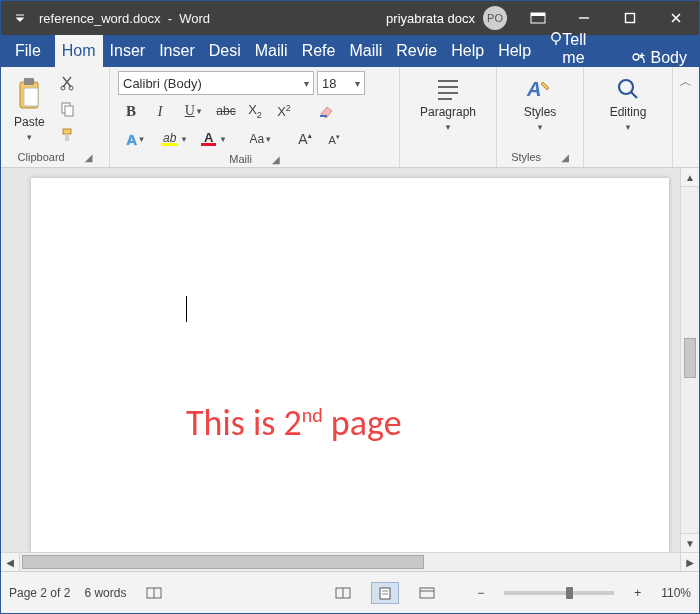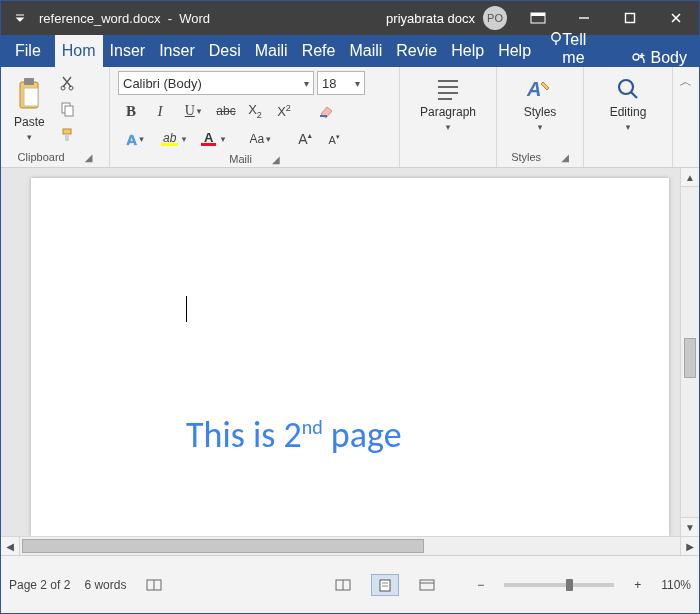--- a/index.html
+++ b/index.html
@@ -28,32 +28,32 @@
 .caret{font-size:9px;color:#555}
 .smbtn{width:24px;height:22px;display:flex;align-items:center;justify-content:center;border:1px solid transparent;cursor:pointer;color:#444}
 .fontcol{flex-direction:column;gap:4px}
 .fontrow{display:flex;align-items:center;gap:3px}
 .combo{height:22px;background:#fff;border:1px solid #b5b5b5;display:flex;align-items:center;padding:0 4px;font-size:13px;color:#333}
 .combo .dd{margin-left:4px;color:#555;font-size:10px}
 .collapse{width:26px;display:flex;align-items:flex-start;justify-content:center;padding-top:6px;color:#555;cursor:pointer;border-left:1px solid #d8d8d8}
 .docarea{flex:1;position:relative;background:#e6e6e6;overflow:hidden}
 .page{position:absolute;left:30px;top:10px;right:30px;bottom:0;background:#fff;box-shadow:0 0 4px rgba(0,0,0,.25)}
 .cursor{position:absolute;left:155px;top:118px;width:1px;height:26px;background:#000}
-.pagetext{position:absolute;left:155px;top:235px;font-size:36px;color:#3b82f6;font-family:Calibri,Arial,sans-serif}
+.pagetext{position:absolute;left:155px;top:223px;font-size:36px;color:#ef4444;font-family:Calibri,Arial,sans-serif}
 .pagetext sup{font-size:20px;vertical-align:super}
 .vscroll{position:absolute;right:0;top:0;bottom:0;width:18px;background:#efefef;border-left:1px solid #d6d6d6}
 .vscroll .up,.vscroll .dn{height:18px;display:flex;align-items:center;justify-content:center;color:#555;font-size:10px;background:#f3f3f3;border-bottom:1px solid #d6d6d6}
 .vscroll .dn{position:absolute;bottom:0;left:0;right:0;border-top:1px solid #d6d6d6;border-bottom:none}
 .vthumb{position:absolute;left:3px;right:3px;top:170px;height:38px;background:#c8c8c8;border:1px solid #a8a8a8}
 .hscroll{height:18px;background:#efefef;border-top:1px solid #d6d6d6;display:flex;align-items:center}
 .hscroll .lbtn,.hscroll .rbtn{width:18px;height:18px;display:flex;align-items:center;justify-content:center;color:#555;font-size:10px;background:#f3f3f3;border-right:1px solid #d6d6d6}
 .hscroll .rbtn{border-left:1px solid #d6d6d6;border-right:none;margin-left:auto}
 .hscroll .track{flex:1;position:relative;height:100%}
 .hthumb{position:absolute;left:2px;top:2px;bottom:2px;width:400px;background:#c8c8c8;border:1px solid #a8a8a8}
-.status{height:25px;background:#f3f3f3;border-top:1px solid #d0d0d0;display:flex;align-items:center;font-size:12px;color:#444;padding:16px 8px;gap:14px}
+.status{height:25px;background:#f3f3f3;border-top:1px solid #d0d0d0;display:flex;align-items:center;font-size:12px;color:#444;padding:8px 8px;gap:14px}
 .status .spacer{flex:1}
 .viewbtn{width:26px;height:20px;display:flex;align-items:center;justify-content:center;color:#555;cursor:pointer;border:1px solid transparent}
 .viewbtn.active{background:#d6e1f0;border-color:#9cb3d4}
 .zoomslider{width:110px;height:4px;background:#ccc;position:relative;margin:0 6px}
 .zoomslider .knob{position:absolute;left:62px;top:-4px;width:7px;height:12px;background:#777;border-radius:1px}
 .ribbon svg{display:block}
 </style>
 </head>
 <body>
 <div class="window">

